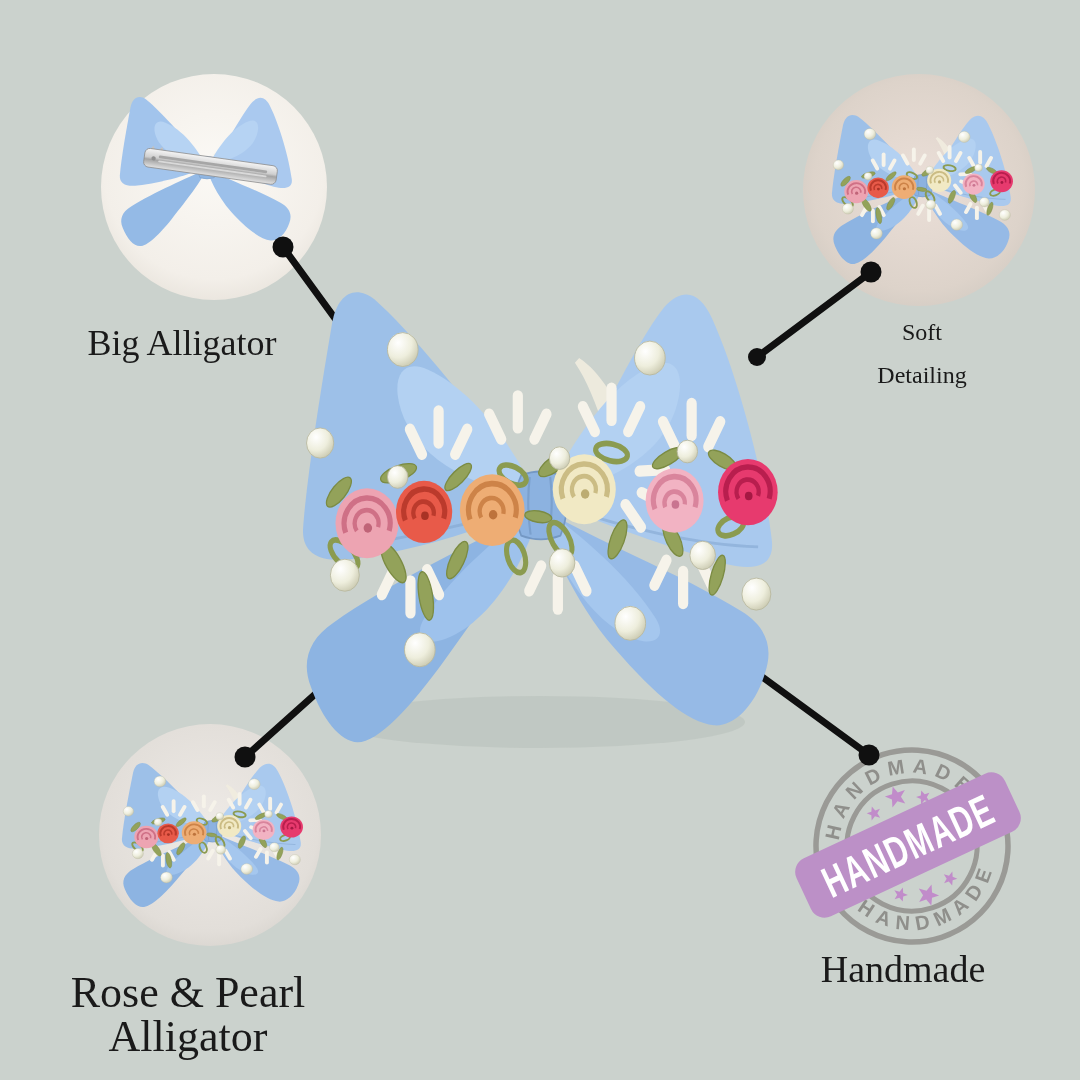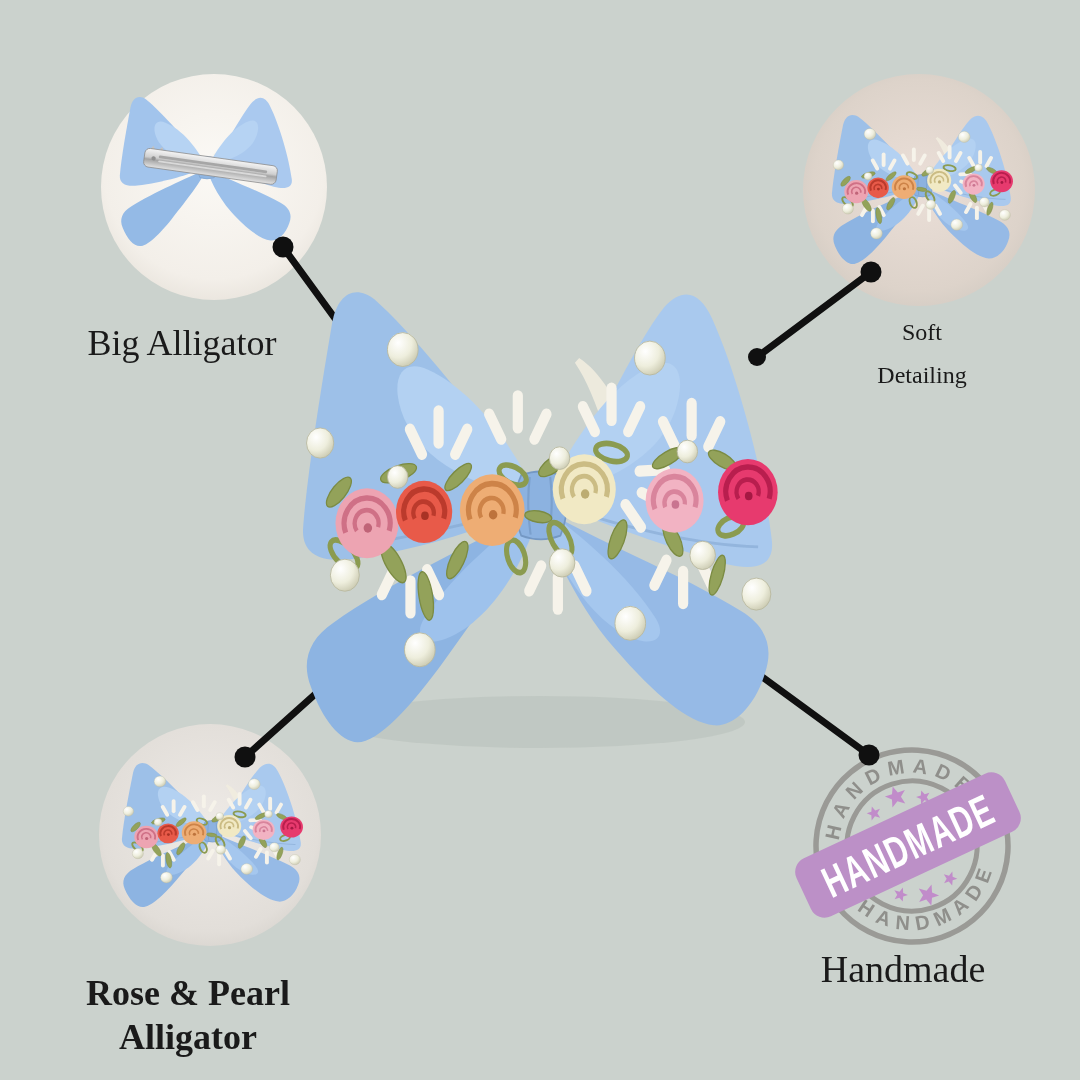--- a/index.html
+++ b/index.html
@@ -3,21 +3,21 @@
 <meta charset="utf-8">
 <style>
   html,body{margin:0;padding:0;background:#cbd2cd;}
   .canvas{position:relative;width:1080px;height:1080px;background:#cbd2cd;overflow:hidden;
           font-family:"Liberation Serif",serif;}
   .scene{position:absolute;left:0;top:0;width:1080px;height:1080px;}
   .label{position:absolute;color:#1a1a1a;text-align:center;}
   .label .ln{display:block;}
   #lbl-tl{left:32px;top:288px;width:300px;font-size:36px;line-height:43px;margin-top:34px;}
   #lbl-tr{left:772px;top:311px;width:300px;font-size:24px;line-height:43px;}
-  #lbl-bl{left:38px;top:971px;width:300px;font-size:36px;line-height:44px;font-weight:bold;}
+  #lbl-bl{left:38px;top:971px;width:300px;font-size:44px;line-height:44px;}
   #lbl-br{left:753px;top:947px;width:300px;font-size:38px;line-height:44px;}
   .arc{font-family:"Liberation Sans",sans-serif;font-weight:bold;font-size:20px;
        letter-spacing:7px;fill:#8f8f8b;text-anchor:middle;}
   .banner-text{font-family:"Liberation Sans",sans-serif;font-weight:bold;font-size:44px;
        letter-spacing:2px;fill:#ffffff;text-anchor:middle;}
 </style>
 </head>
 <body>
 
 <div class="canvas">

